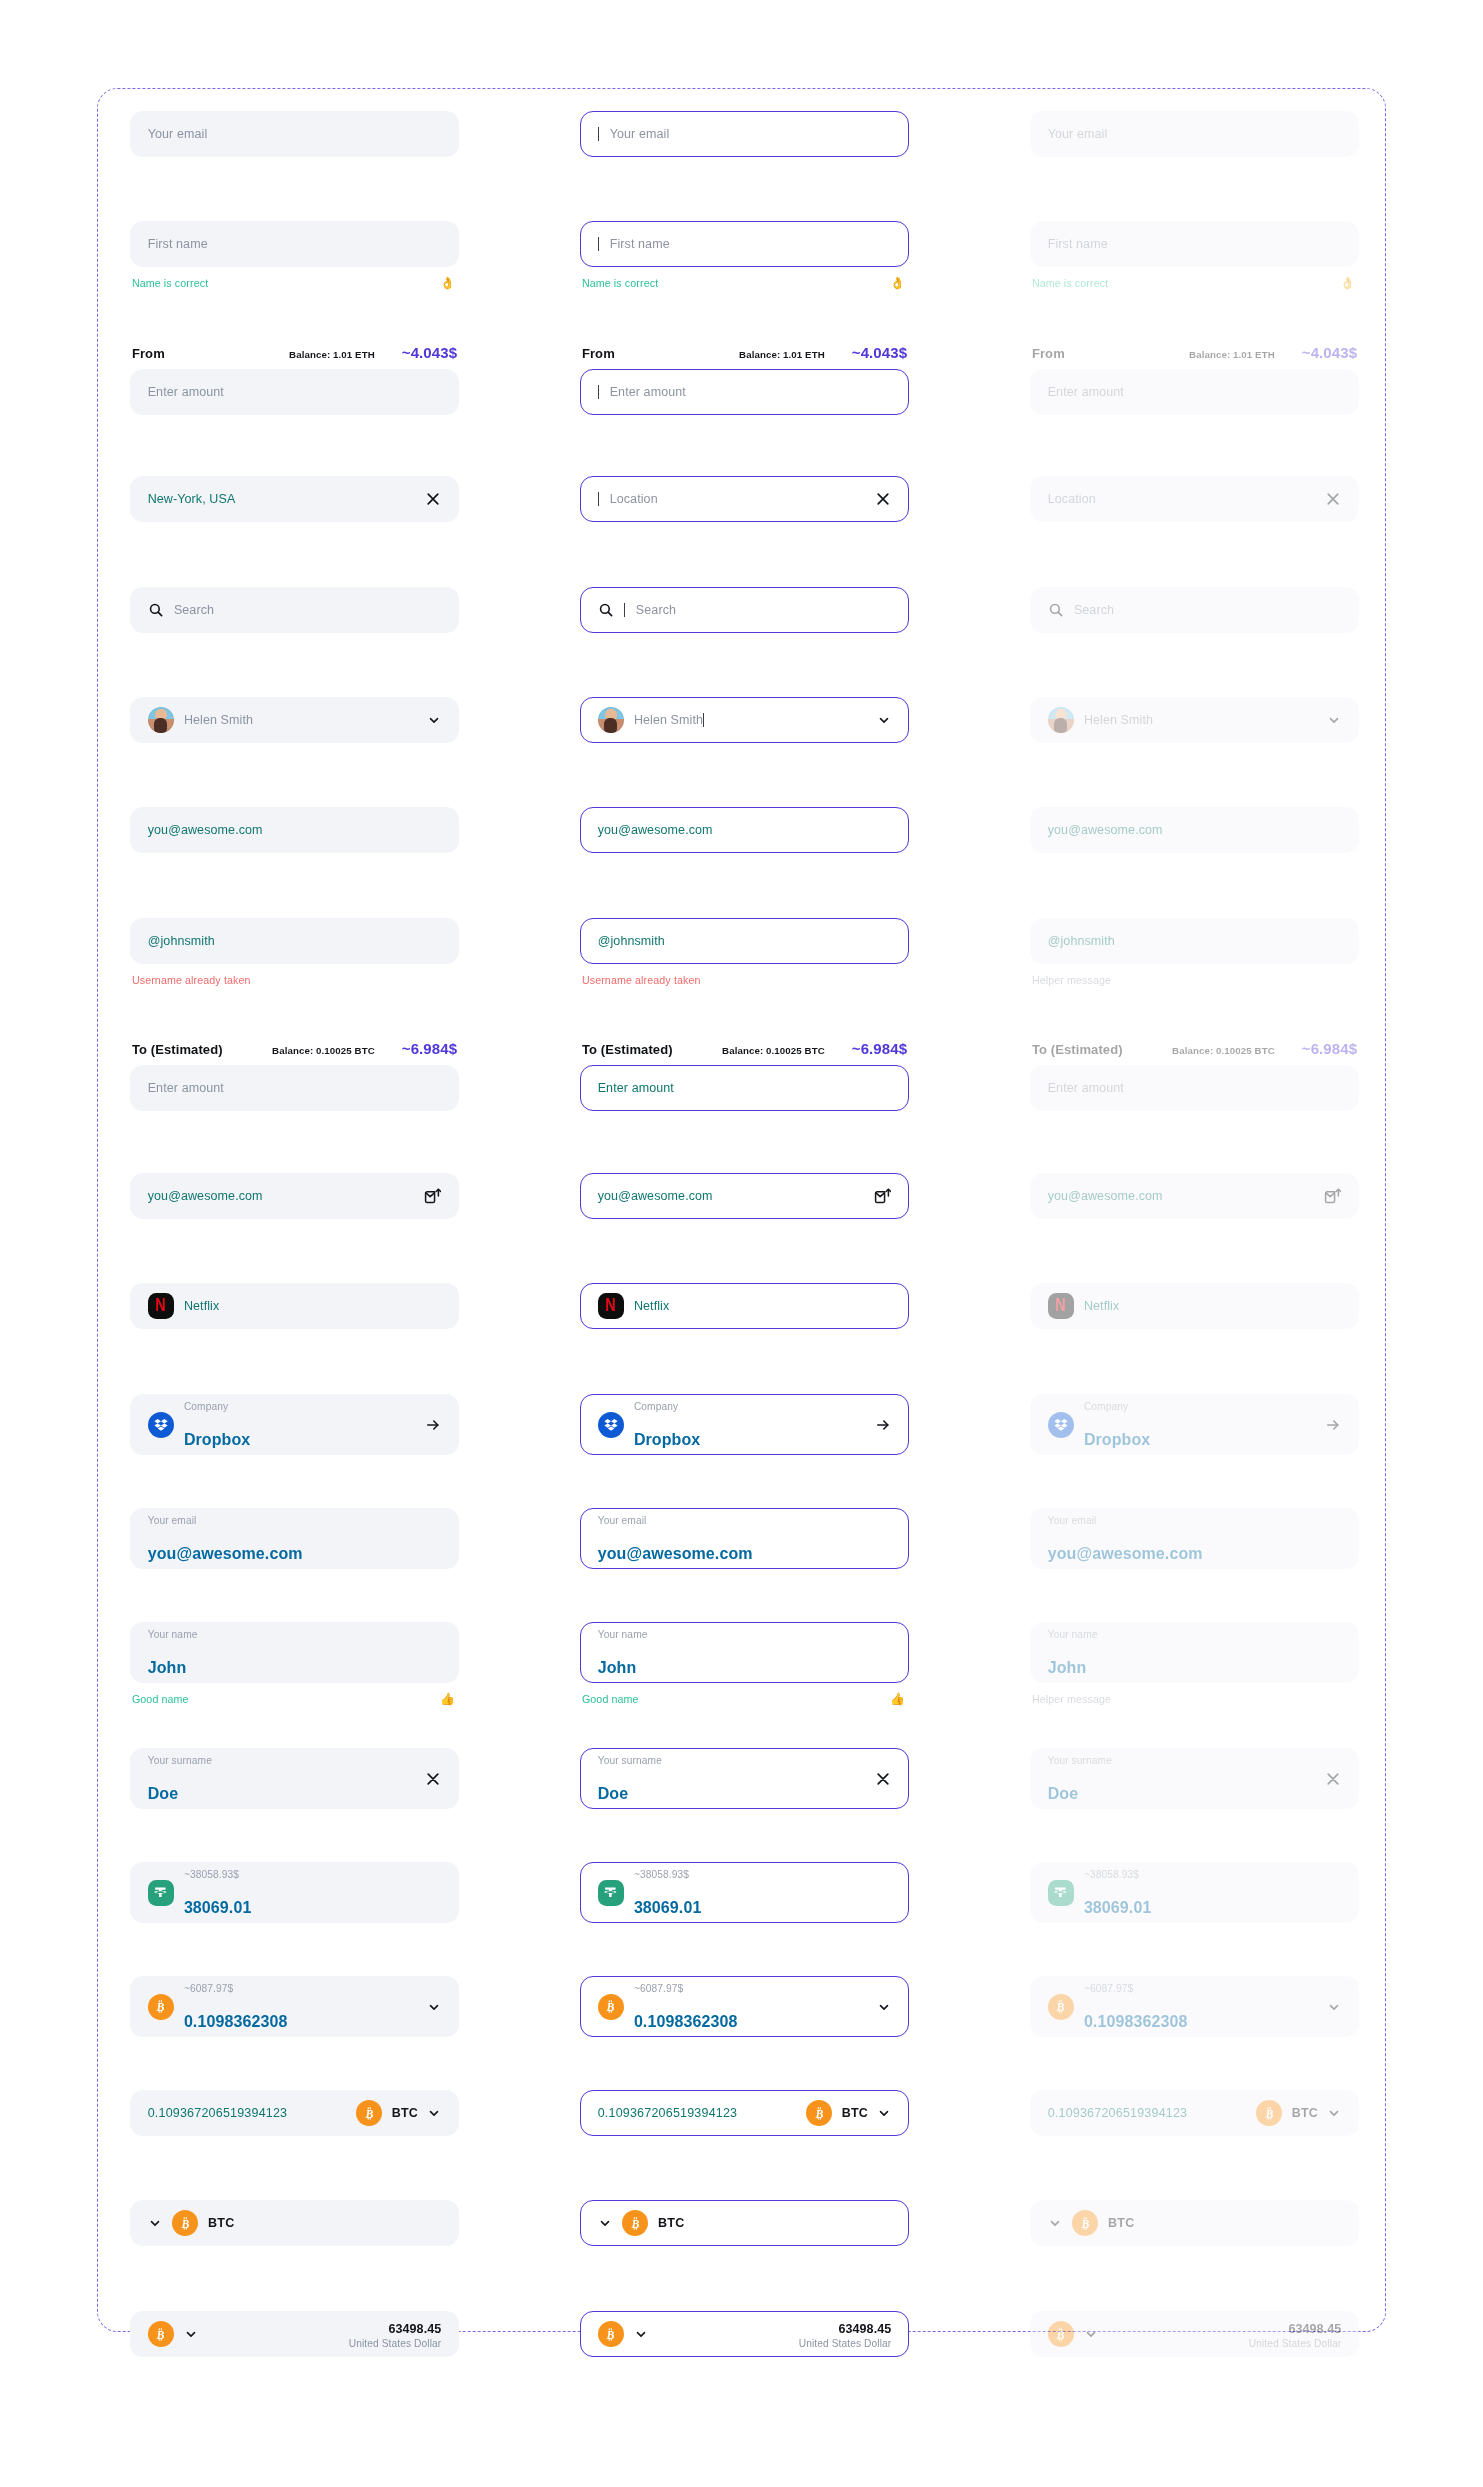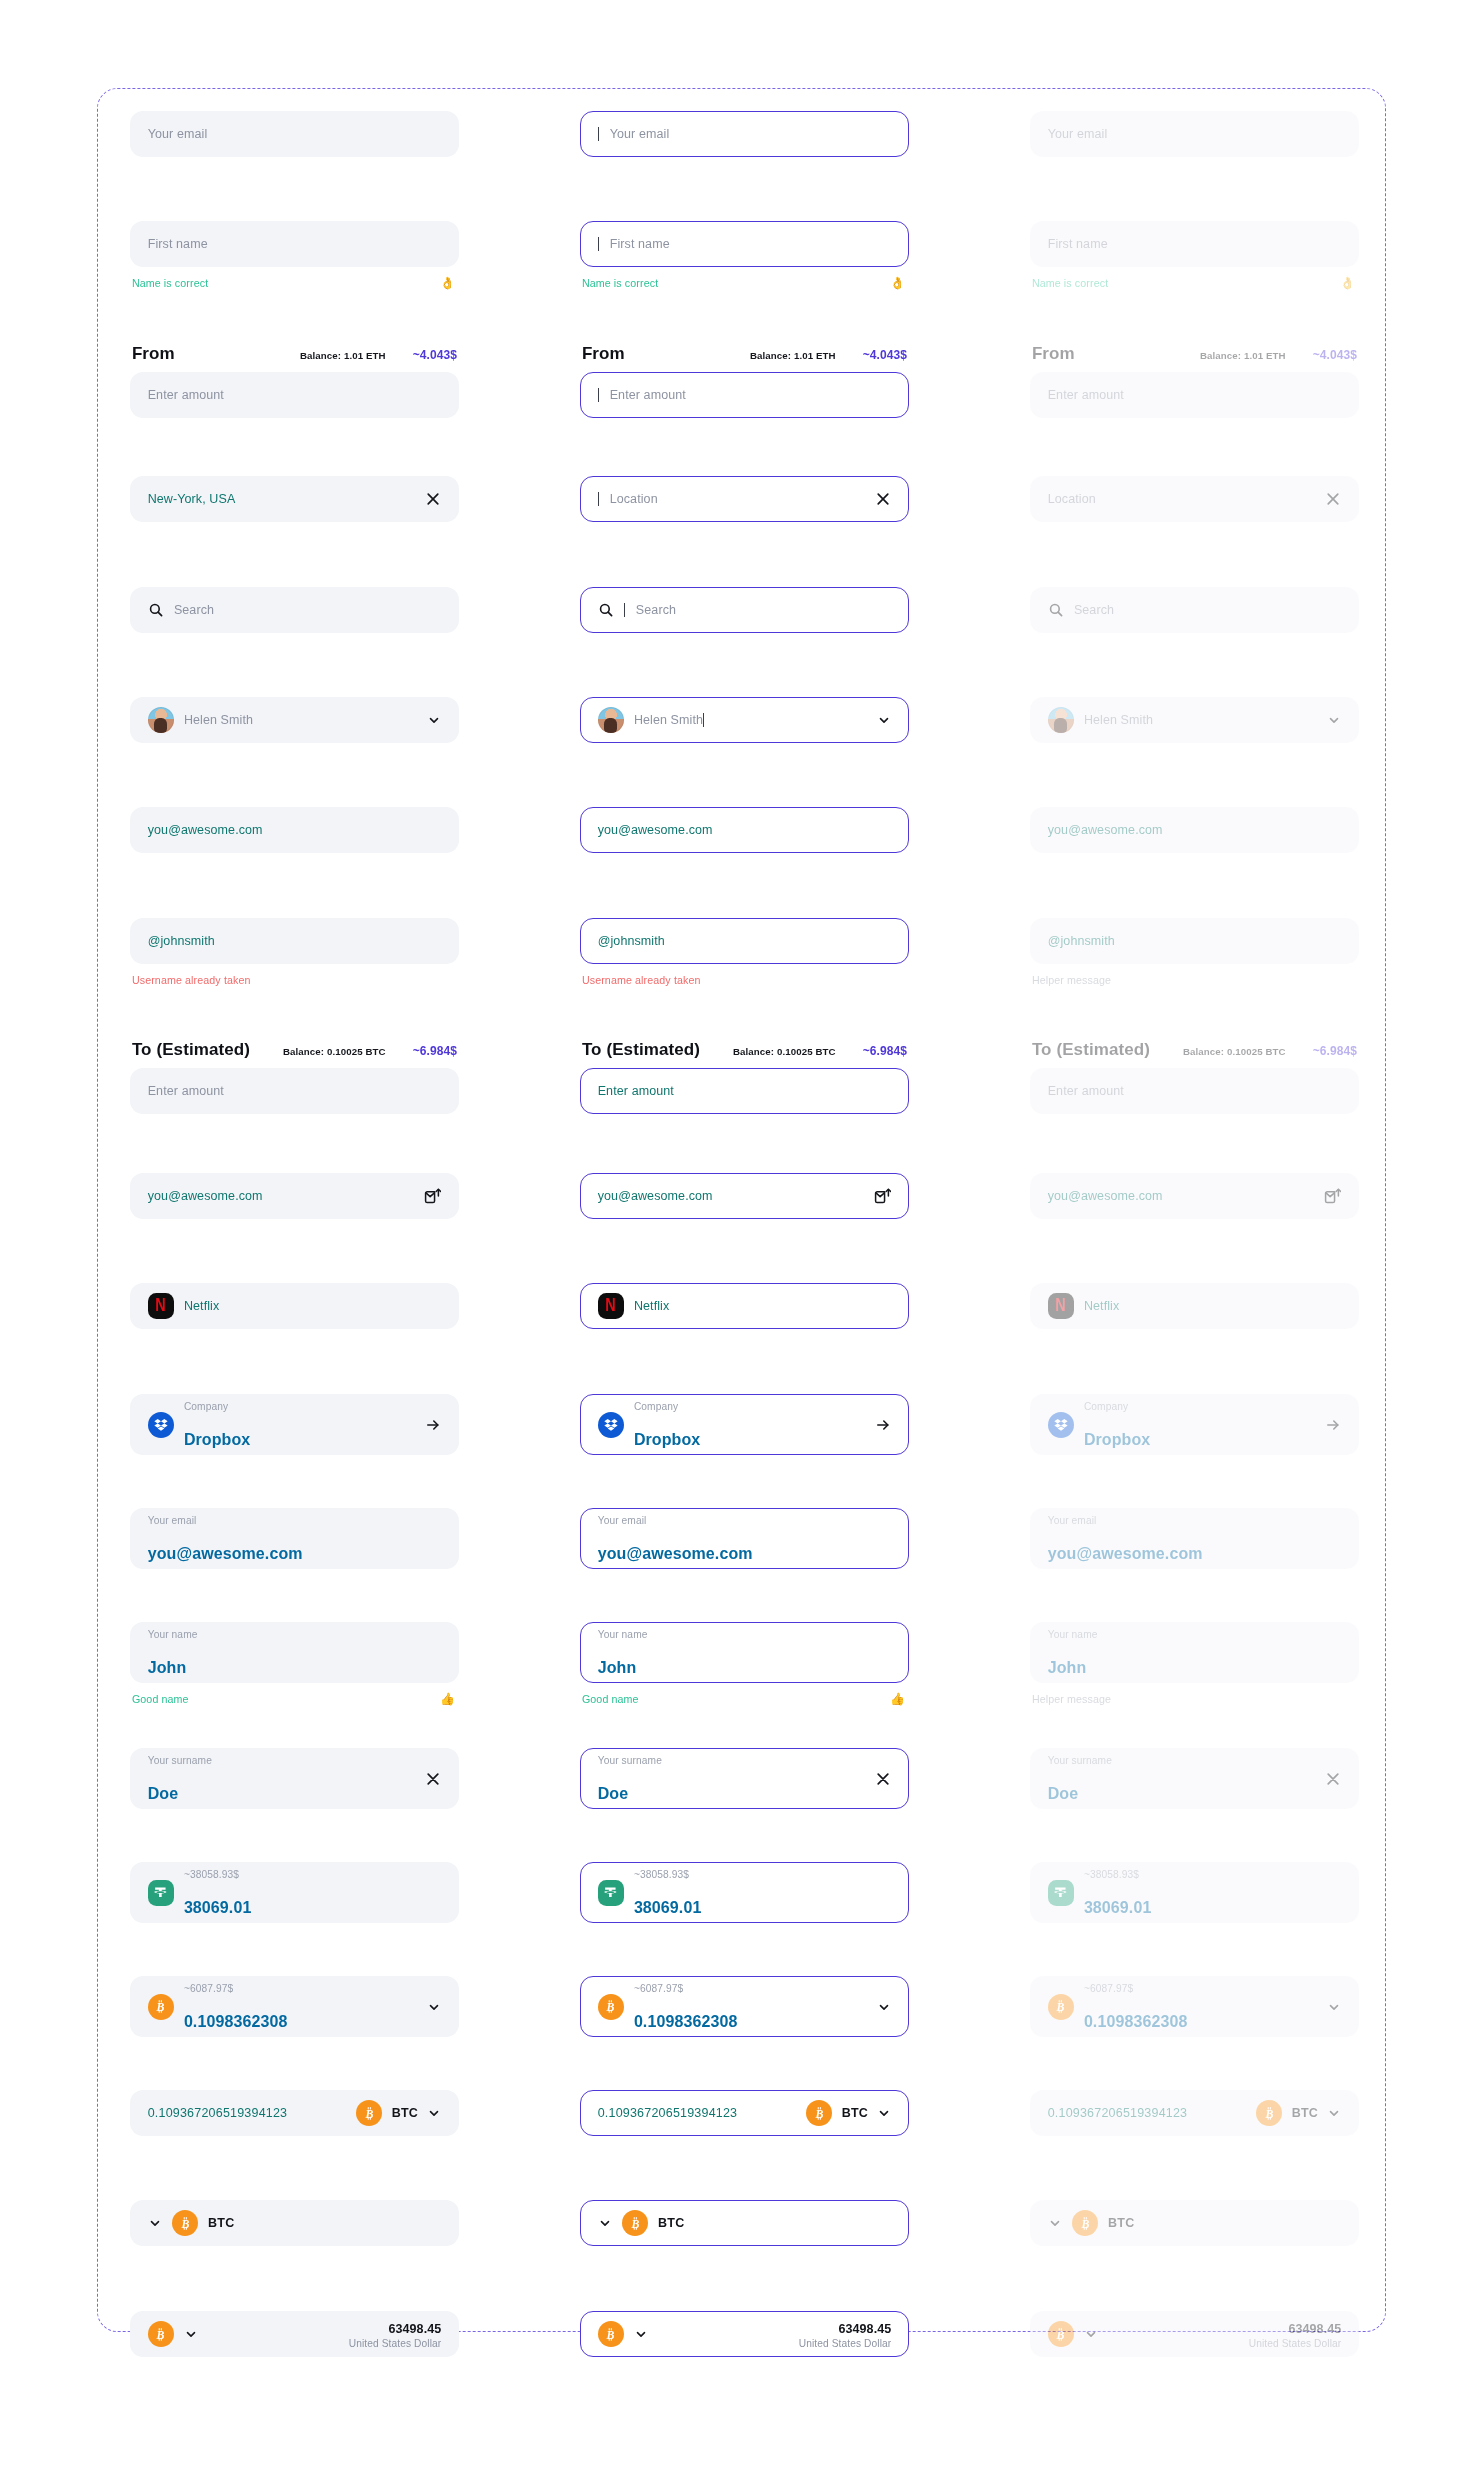--- a/index.html
+++ b/index.html
@@ -96,24 +96,24 @@
   .helper .emoji { font-size: 12px; line-height: 1; }
 
   
   .caption {
     display: flex;
     align-items: baseline;
     justify-content: space-between;
     margin-bottom: 8.3px;
     padding: 0 1.9px;
   }
-  .caption .ttl { font-size: 17px; font-weight: 700; color: #0f1117; letter-spacing: 0.1px; }
+  .caption .ttl { font-size: 13px; font-weight: 700; color: #0f1117; letter-spacing: 0.1px; }
   .caption .right { display: flex; align-items: baseline; gap: 27px; }
   .caption .bal { font-size: 9.7px; font-weight: 700; color: #15171d; letter-spacing: 0.1px; }
-  .caption .usd { font-size: 12px; font-weight: 600; color: #4f38d9; letter-spacing: 0.1px; }
+  .caption .usd { font-size: 15px; font-weight: 600; color: #4f38d9; letter-spacing: 0.1px; }
 
   
   .stack { display: flex; flex-direction: column; justify-content: center; gap: 19px; flex: 1 1 auto; min-width: 0; }
   .stack .lab { font-size: 10.2px; color: #9aa0ad; letter-spacing: 0.1px; }
   .stack .big { font-size: 16px; color: #0369a1; font-weight: 700; letter-spacing: 0.1px; }
   .field.stacked { min-height: 50px; padding-top: 5.6px; padding-bottom: 5.6px; }
 
   
   .ic { flex: none; display: inline-flex; align-items: center; justify-content: center; }
   .ic svg { display: block; }

